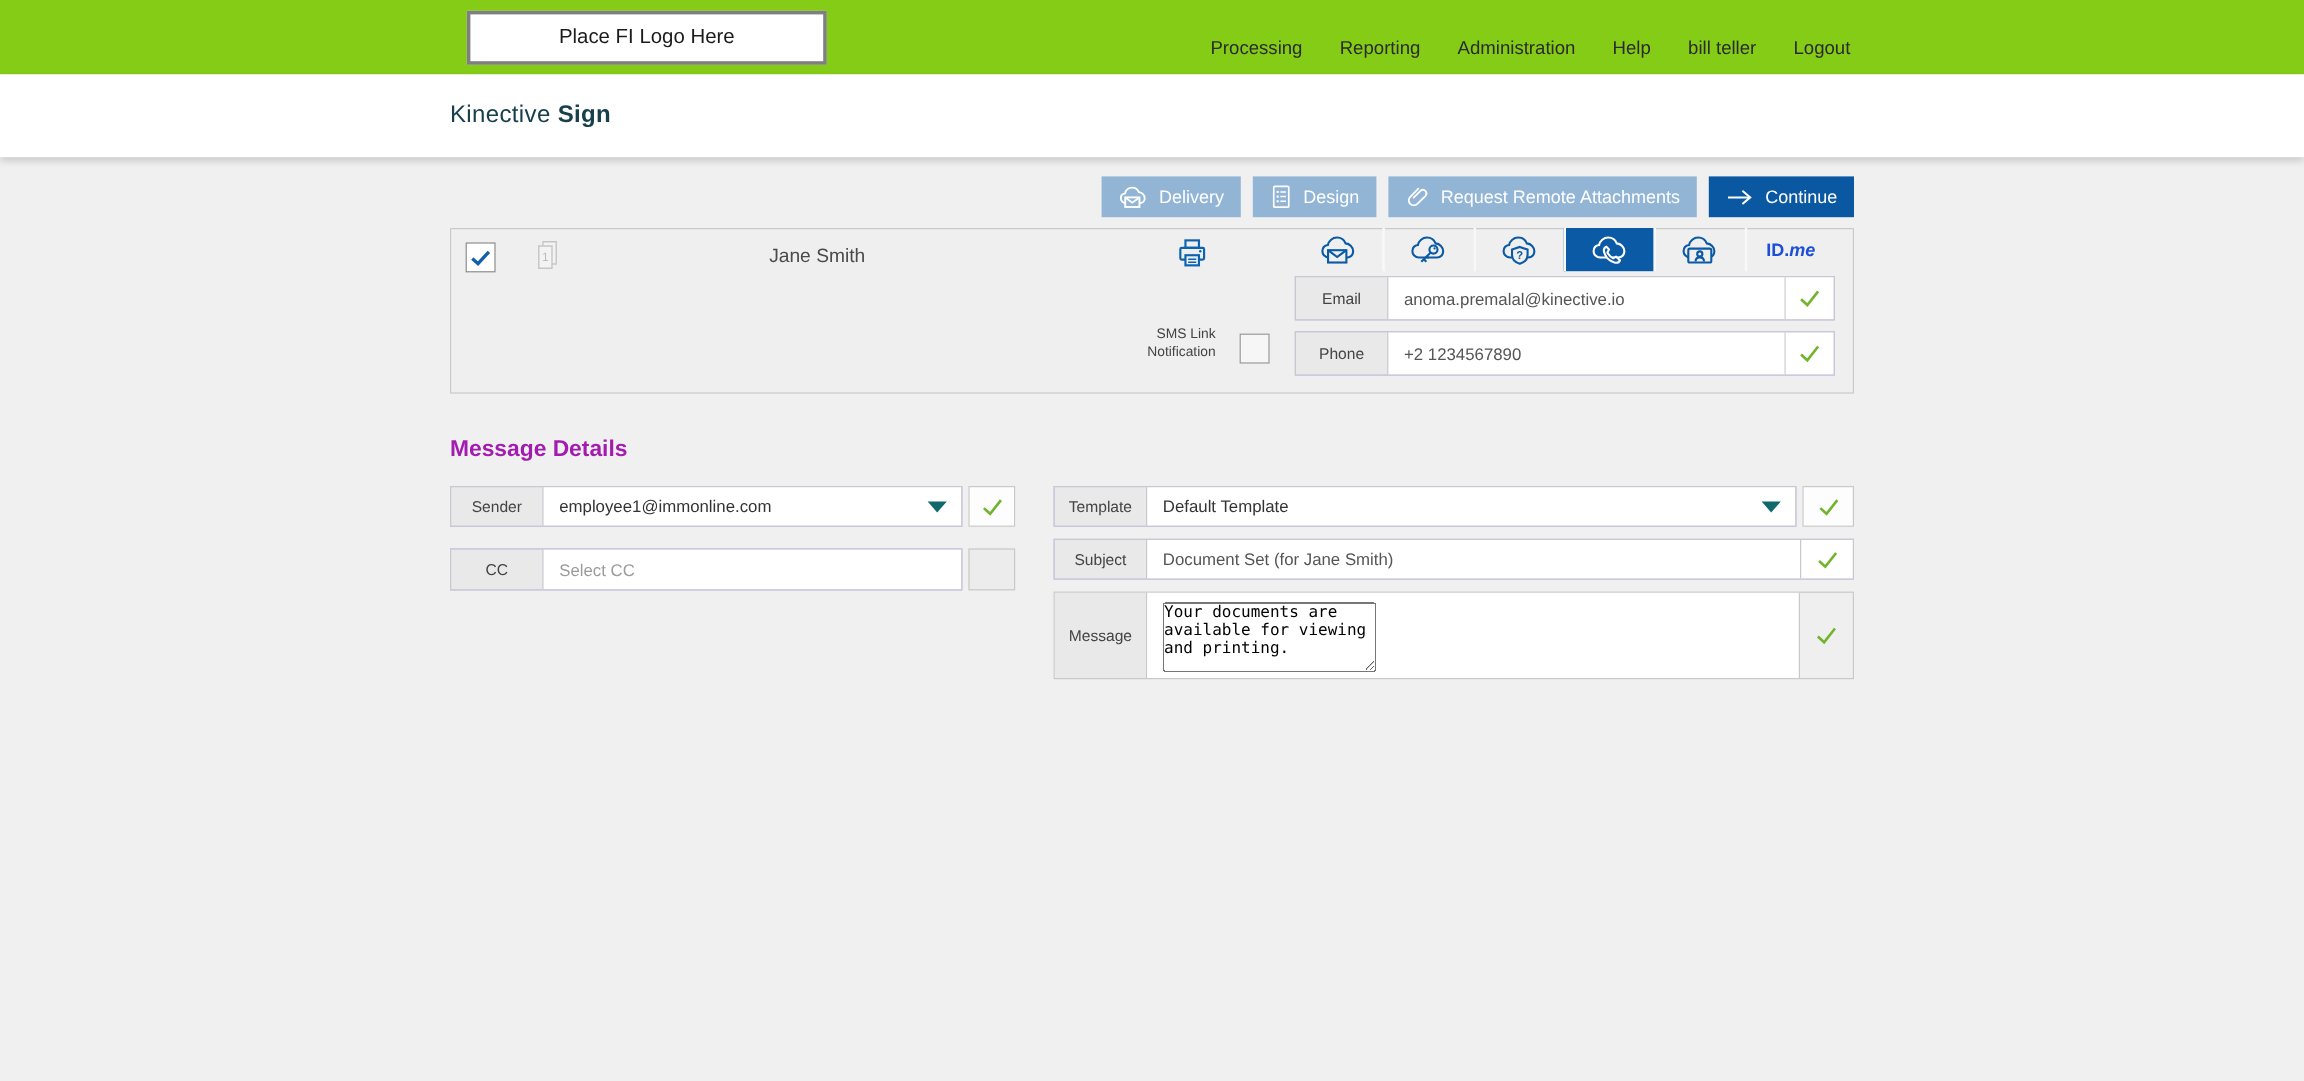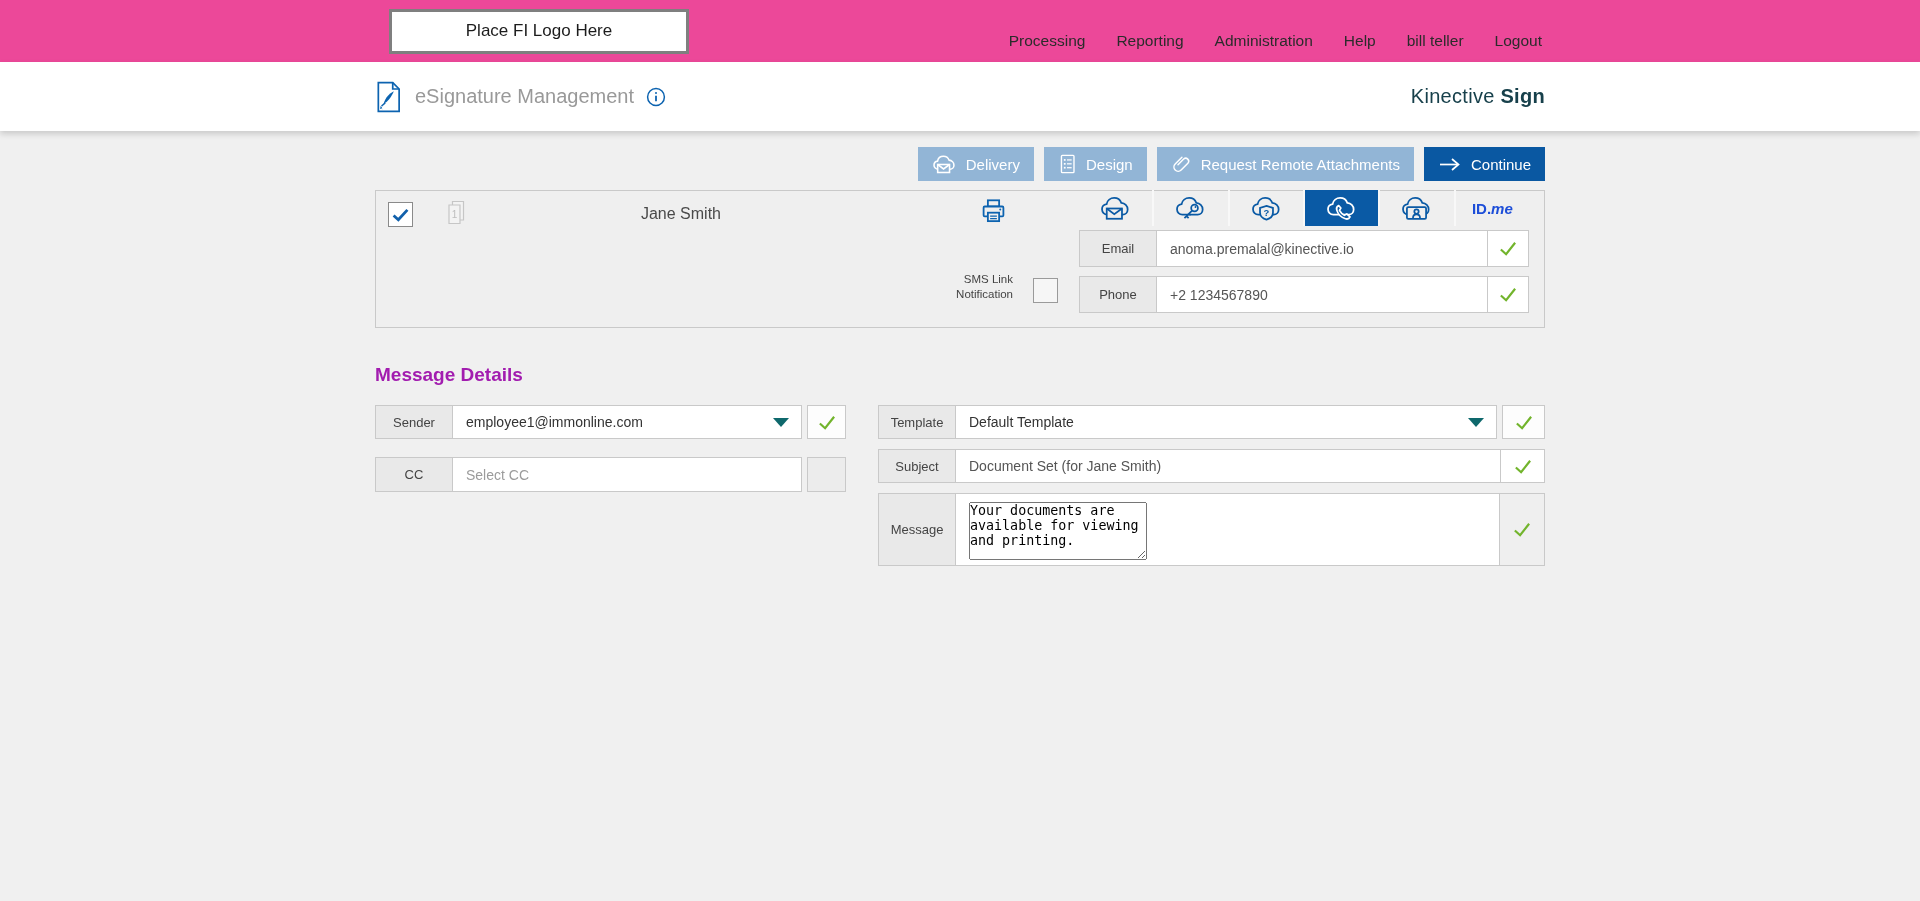--- a/index.html
+++ b/index.html
@@ -1,21 +1,21 @@
 <!DOCTYPE html>
 <html><head>
 <meta charset="utf-8">
 <style>
   * { margin:0; padding:0; box-sizing:border-box; }
   html,body { width:1920px; height:901px; overflow:hidden; background:#f0f0f0;
     font-family:"Liberation Sans", sans-serif; color:#333; }
   .container { width:1170px; margin:0 auto; position:relative; }
 
   
-  .topbar { height:62px; background:#ec4899;padding-left:28px; }
+  .topbar { height:62px; background:#84cc16;padding-left:28px; }
   .topbar-inner { height:62px; display:flex; align-items:center; justify-content:space-between; }
   .logo-box { width:300px; height:45px; border:3px solid #7f7f7f; background:#fff;
     display:flex; align-items:center; justify-content:center; font-size:17px; color:#1c1c1c; }
   .topnav { display:flex; align-items:center; gap:31px; font-size:15.5px; color:#2b2b2b; padding-right:17px; }
   .topnav a { cursor:pointer;margin-top:20px; }
 
   
   .header { height:69px; background:#fff; box-shadow:0 3px 6px rgba(0,0,0,0.16); position:relative; z-index:5; }
   .header-inner { height:69px; display:flex; align-items:center; justify-content:space-between; }
   .header-left { display:flex; align-items:center; gap:12px; }
@@ -107,39 +107,20 @@
       <a>Administration</a>
       <a>Help</a>
       <a>bill teller</a>
       <a>Logout</a>
     </nav>
   </div>
 </div>
 
 <div class="header">
   <div class="container header-inner">
-    <div class="header-left">
-      <span>
-        <svg width="28" height="32" viewBox="0 0 26 30" fill="none" stroke="#0c63b0" stroke-width="1.6">
-          <path d="M3,1.5 H16.5 L22.5,7.5 V28.5 H3 Z" fill="#fff"></path>
-          <path d="M16.5,1.5 V7.5 H22.5" fill="none"></path>
-          <path d="M8,21 C9.5,15.5 13.5,11.5 17.5,9.5 C16,13.5 12.5,18.5 9.5,20.5 Z" fill="#0c63b0" stroke="none"></path>
-          <path d="M6,23.5 L9.5,20.5" stroke-width="1.3"></path>
-          <path d="M4.6,24 l2,2 M6.6,24 l-2,2" stroke-width="0.9"></path>
-        </svg>
-      </span>
-      <span class="page-title">eSignature Management</span>
-      <span style="cursor:pointer;">
-        <svg width="20" height="20" viewBox="0 0 20 20" fill="none" stroke="#0c63b0" stroke-width="1.5">
-          <circle cx="10" cy="10" r="8.4"></circle>
-          <circle cx="10" cy="6.1" r="1" fill="#0c63b0" stroke="none"></circle>
-          <path d="M10,8.7 V14.2" stroke-width="1.8"></path>
-        </svg>
-      </span>
-    </div>
     <div class="brand">
       <span>Kinective</span>
       <b>Sign</b>
     </div>
   </div>
 </div>
 
 <div class="main">
 
   <div class="container actions">

